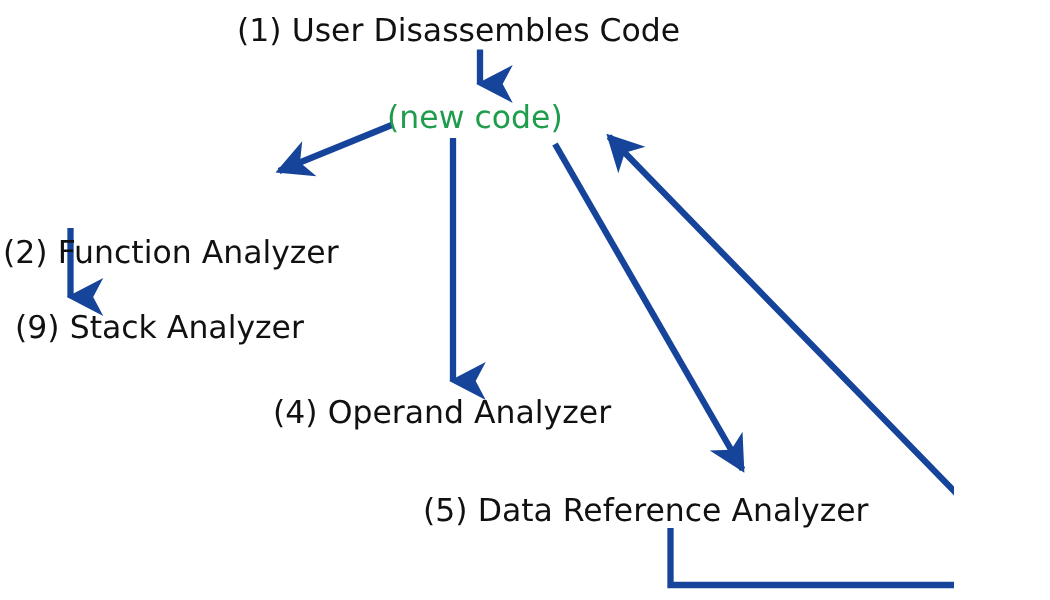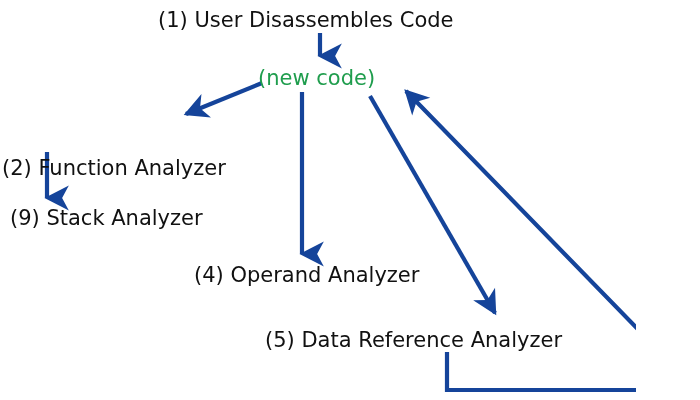--- a/index.html
+++ b/index.html
@@ -38,22 +38,22 @@
     position: absolute;
     white-space: nowrap;
     color: #1f9d4d;
     font-size: 21px;
     line-height: 1;
     font-family: "DejaVu Sans", "Liberation Sans", sans-serif;
   }
   #node-user-disassembles { left: 158px; top: 10px; }
   #node-function-analyzer { left: 2px;   top: 126px; margin-top: 32px; }
   #node-stack-analyzer    { left: 10px;  top: 208px; }
-  #node-operand-analyzer  { left: 182px; top: 265px; margin-left: 12px; }
-  #node-data-reference    { left: 265px; top: 330px; }
+  #node-operand-analyzer  { left: 182px; top: 265px; }
+  #node-data-reference    { left: 282px; top: 330px; }
   #annot-new-code         { left: 258px; top: 68px; }
   #annot-new-function     { left: 100px; top: 170px; }
 </style>
 </head>
 <body>
 
 <div id="diagram-root">
 
   <svg id="arrow-layer" viewBox="0 0 700 400" width="700" height="400" xmlns="http://www.w3.org/2000/svg">
     <defs>

